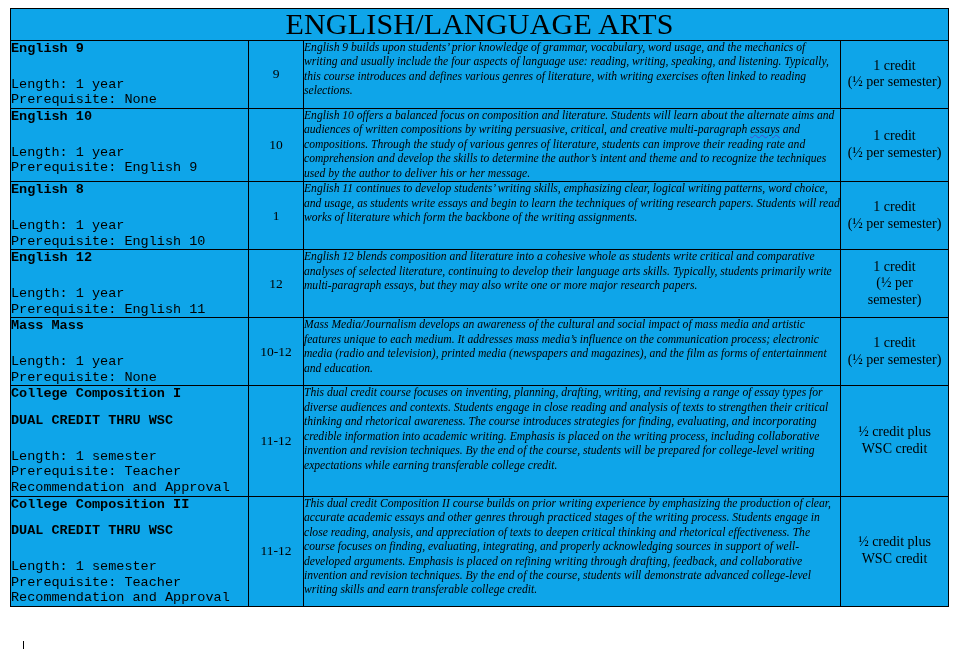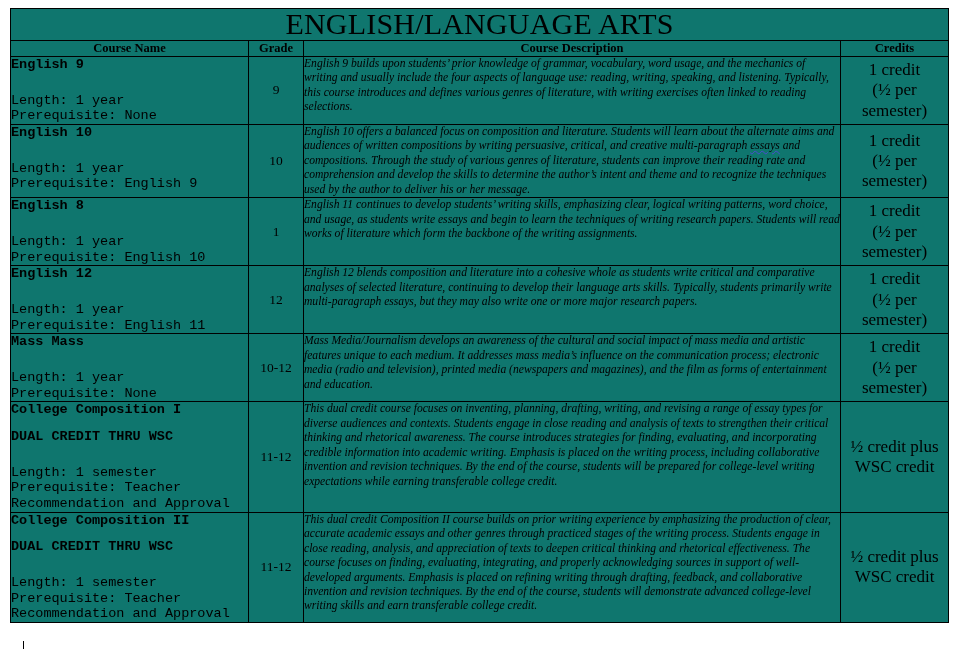--- a/index.html
+++ b/index.html
@@ -19,21 +19,21 @@
     width: 960px;
     height: 650px;
   }
   table.course-table {
     position: absolute;
     left: 10px;
     top: 8px;
     width: 938px;
     border-collapse: collapse;
     table-layout: fixed;
-    background: #0f766e;
+    background: #0ea5e9;
   }
   table.course-table td,
   table.course-table th {
     border: 1px solid #000000;
     vertical-align: top;
     padding: 0;
   }
   
   .title-cell {
     text-align: center;
@@ -91,21 +91,21 @@
     padding: 3px 5px 3px 6px;
     font-size: 11.6px;
     line-height: 1.25;
     text-align: left;
     vertical-align: top;
     font-style: italic;
   }
   td.cred-cell {
     text-align: center;
     vertical-align: middle !important;
-    font-size: 17px;
+    font-size: 14px;
     line-height: 1.2;
     padding: 2px 4px;
     white-space: pre-line;
   }
   
   .squiggle {
     text-decoration: underline;
     text-decoration-style: wavy;
     text-decoration-color: #4a4ad0;
     text-decoration-thickness: 1px;
@@ -128,26 +128,20 @@
     <colgroup>
       <col class="c-name">
       <col class="c-grade">
       <col class="c-desc">
       <col class="c-cred">
     </colgroup>
     <tbody>
       <tr>
         <td class="title-cell" colspan="4">ENGLISH/LANGUAGE ARTS</td>
       </tr>
-      <tr>
-        <td class="hdr">Course Name</td>
-        <td class="hdr">Grade</td>
-        <td class="hdr">Course Description</td>
-        <td class="hdr">Credits</td>
-      </tr>
     <tr>
           <td class="name-cell">
             <span class="course-title">English 9</span>
             <span class="meta">Length: 1 year
 Prerequisite: None</span>
           </td>
           <td class="grade-cell">9</td>
           <td class="desc-cell">English 9 builds upon students’ prior knowledge of grammar, vocabulary, word usage, and the mechanics of writing and usually include the four aspects of language use: reading, writing, speaking, and listening. Typically, this course introduces and defines various genres of literature, with writing exercises often linked to reading selections.</td>
           <td class="cred-cell">1 credit
 (½ per semester)</td>

